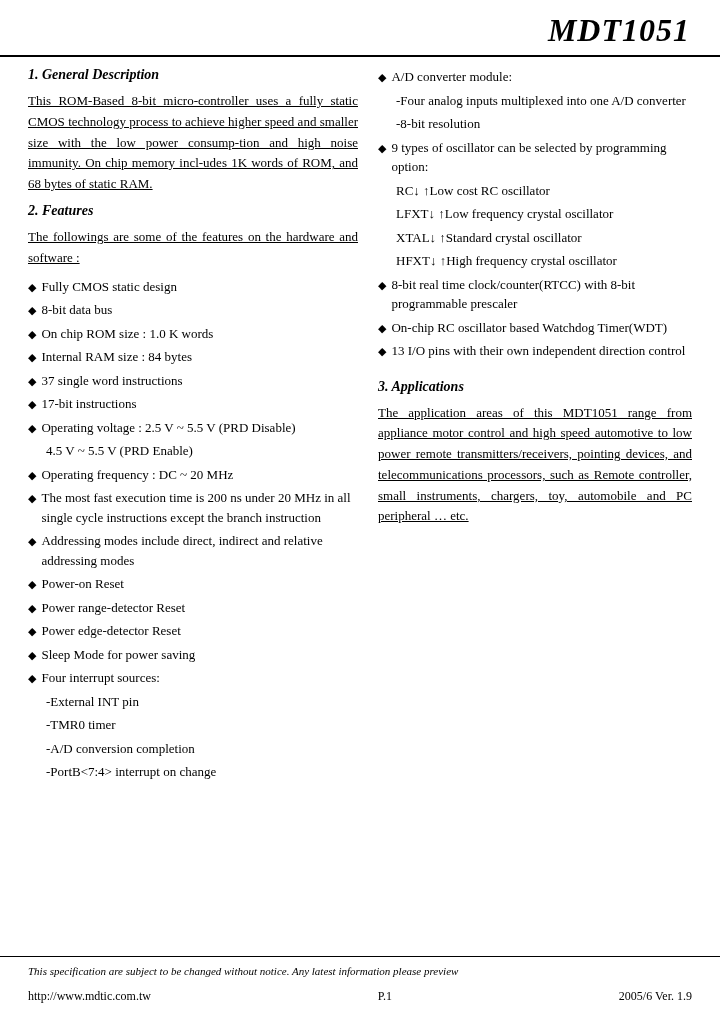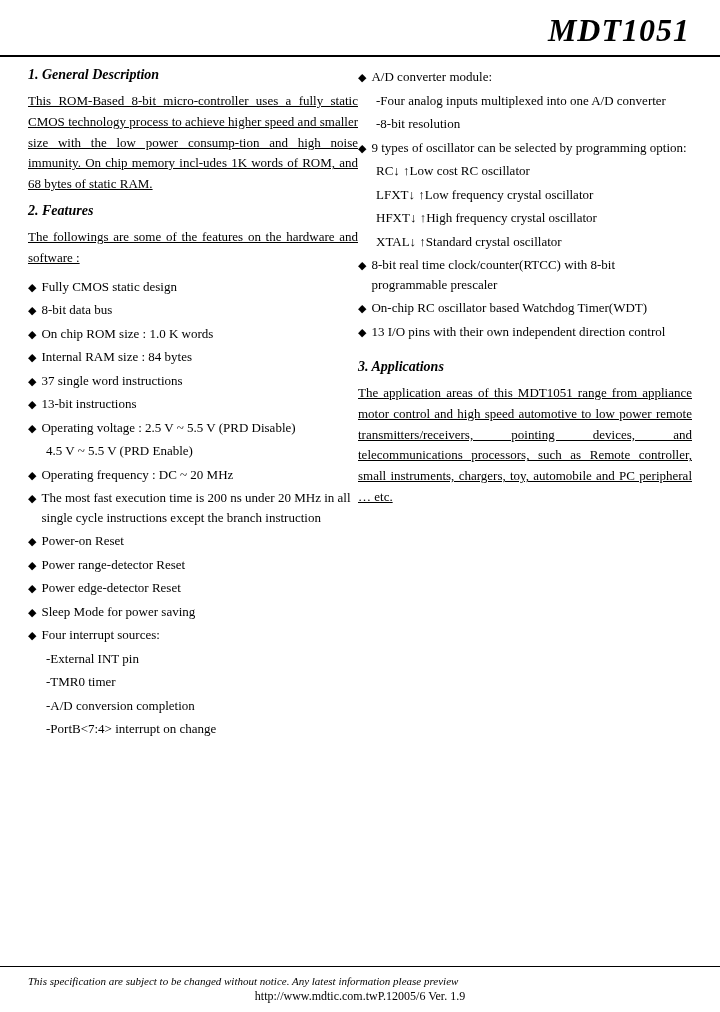--- a/index.html
+++ b/index.html
@@ -30,20 +30,21 @@
     .header-title {
       font-size: 32px;
       font-weight: bold;
       font-style: italic;
       letter-spacing: 1px;
     }
     .content {
       display: flex;
       flex: 1;
       padding: 10px 28px 0 28px;
+      gap: 20px;
     }
     .left-col {
       width: 330px;
       flex-shrink: 0;
     }
     .right-col {
       flex: 1;
     }
     .section-title {
       font-size: 14px;
@@ -80,23 +81,23 @@
       padding: 8px 28px;
       margin-top: auto;
     }
     .footer-line1 {
       font-style: italic;
       font-size: 11px;
       text-align: left;
     }
     .footer-line2 {
       display: flex;
-      justify-content: center;
+      justify-content: space-between;
       font-size: 12px;
-      margin-top: 2px;
+      margin-top: 12px;
     }
     
     .dia::before {
       content: '◆';
       font-size: 11px;
       margin-right: 5px;
     }
   </style>
 </head>
 <body>
@@ -135,40 +136,44 @@
         <li>
           <span class="dia"></span>
           <span class="text">Internal RAM size : 84 bytes</span>
         </li>
         <li>
           <span class="dia"></span>
           <span class="text">37 single word instructions</span>
         </li>
         <li>
           <span class="dia"></span>
-          <span class="text">13-bit instructions</span>
+          <span class="text">17-bit instructions</span>
         </li>
         <li>
           <span class="dia"></span>
           <span class="text">Operating voltage : 2.5 V ~ 5.5 V (PRD Disable)</span>
         </li>
         <li>
           <span style="width:18px;flex-shrink:0;"></span>
           <span class="text">4.5 V ~ 5.5 V (PRD Enable)</span>
         </li>
         <li>
           <span class="dia"></span>
           <span class="text">Operating frequency : DC ~ 20 MHz</span>
         </li>
         <li>
           <span class="dia"></span>
           <span class="text">The most fast execution time is 200 ns under 20 MHz in all single  cycle instructions except the branch instruction</span>
         </li>
         <li>
           <span class="dia"></span>
+          <span class="text">Addressing modes include direct, indirect and relative addressing modes</span>
+        </li>
+        <li>
+          <span class="dia"></span>
           <span class="text">Power-on Reset</span>
         </li>
         <li>
           <span class="dia"></span>
           <span class="text">Power range-detector Reset</span>
         </li>
         <li>
           <span class="dia"></span>
           <span class="text">Power edge-detector Reset</span>
         </li>
@@ -224,25 +229,25 @@
         <li>
           <span style="width:18px;flex-shrink:0;"></span>
           <span class="text">RC↓ ↑Low cost RC oscillator</span>
         </li>
         <li>
           <span style="width:18px;flex-shrink:0;"></span>
           <span class="text">LFXT↓ ↑Low frequency crystal oscillator</span>
         </li>
         <li>
           <span style="width:18px;flex-shrink:0;"></span>
+          <span class="text">XTAL↓ ↑Standard crystal oscillator</span>
+        </li>
+        <li>
+          <span style="width:18px;flex-shrink:0;"></span>
           <span class="text">HFXT↓ ↑High frequency crystal oscillator</span>
-        </li>
-        <li>
-          <span style="width:18px;flex-shrink:0;"></span>
-          <span class="text">XTAL↓ ↑Standard crystal oscillator</span>
         </li>
 
         <li>
           <span class="dia"></span>
           <span class="text">8-bit real time clock/counter(RTCC) with 8-bit programmable prescaler</span>
         </li>
 
         <li>
           <span class="dia"></span>
           <span class="text">On-chip RC oscillator based Watchdog Timer(WDT)</span>

